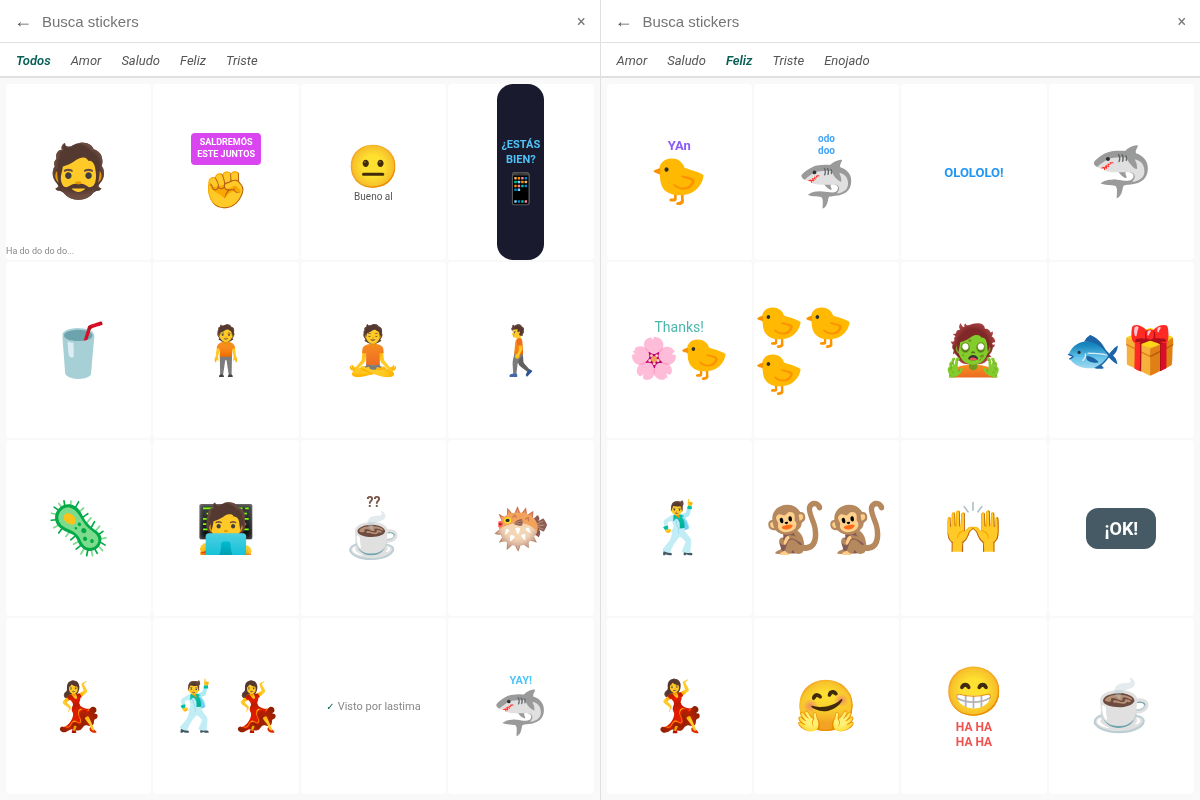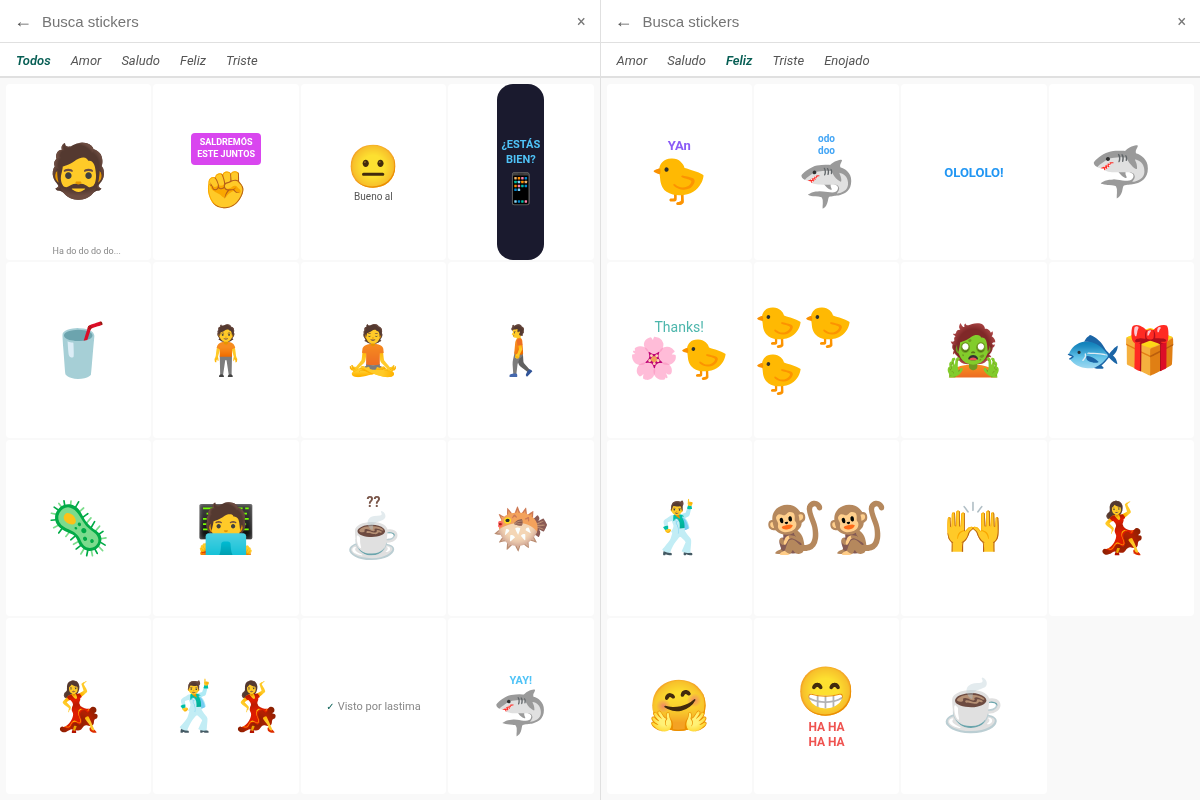--- a/index.html
+++ b/index.html
@@ -129,23 +129,23 @@
     .sticker-content {
       font-size: 52px;
       line-height: 1;
       text-align: center;
       user-select: none;
     }
 
     .sticker-text-overlay {
       position: absolute;
       bottom: 4px;
-      left: 16px;
+      left: 0;
       right: 0;
-      text-align: center;
+      text-align: left;
       font-size: 9px;
       color: #888;
     }
 
     .olololo-text {
       font-size: 13px;
       font-weight: bold;
       color: #2196f3;
     }
 
@@ -342,20 +342,25 @@
 
       <div class="sticker-cell">
         <div style="font-size:50px">🕺</div>
       </div>
       <div class="sticker-cell">
         <div style="font-size:50px">🐒🐒</div>
       </div>
       <div class="sticker-cell">
         <div style="font-size:50px">🙌</div>
       </div>
+      <div class="sticker-cell">
+        <div style="display:flex;align-items:center;justify-content:center;height:100%">
+          <div class="ok-bubble">¡OK!</div>
+        </div>
+      </div>
 
       <div class="sticker-cell">
         <div style="font-size:50px">💃</div>
       </div>
       <div class="sticker-cell">
         <div style="font-size:50px">🤗</div>
       </div>
       <div class="sticker-cell">
         <div style="display:flex;align-items:center;justify-content:center;height:100%">
           <div style="display:flex;flex-direction:column;align-items:center">

